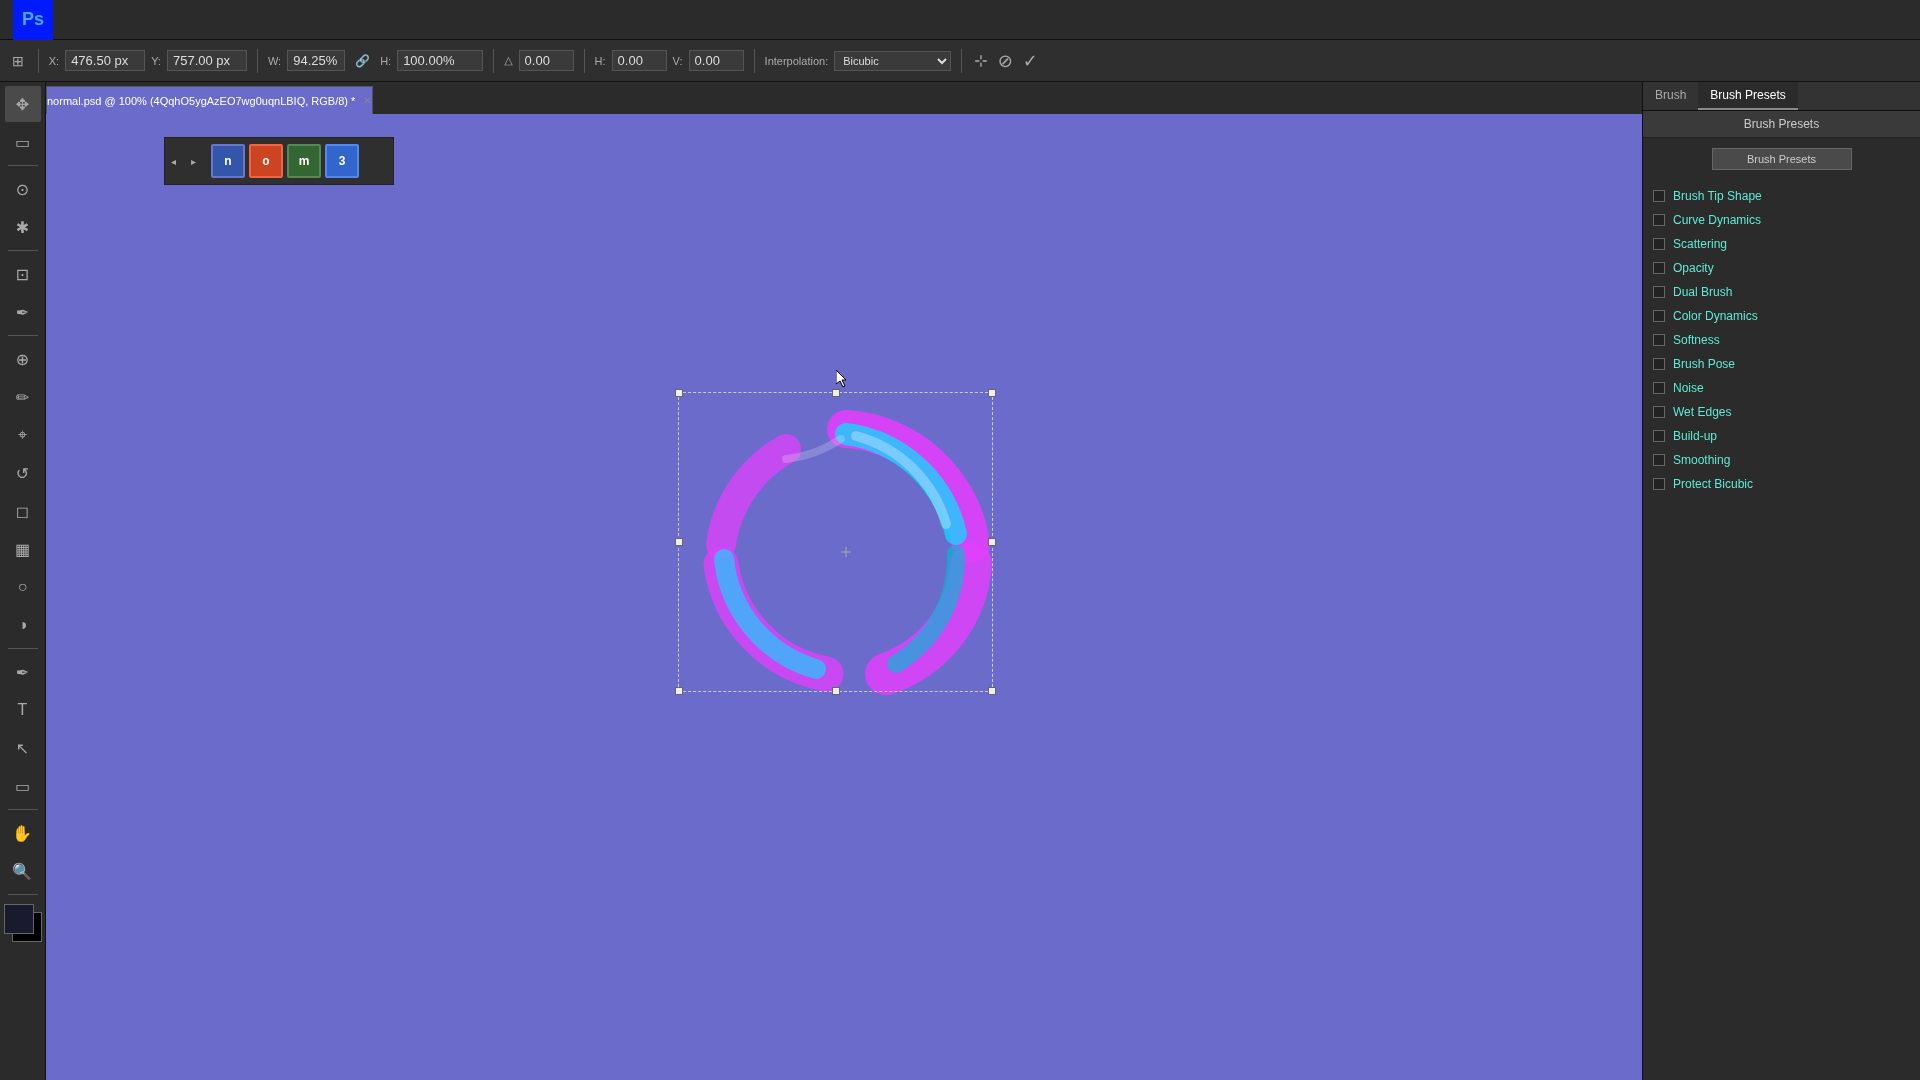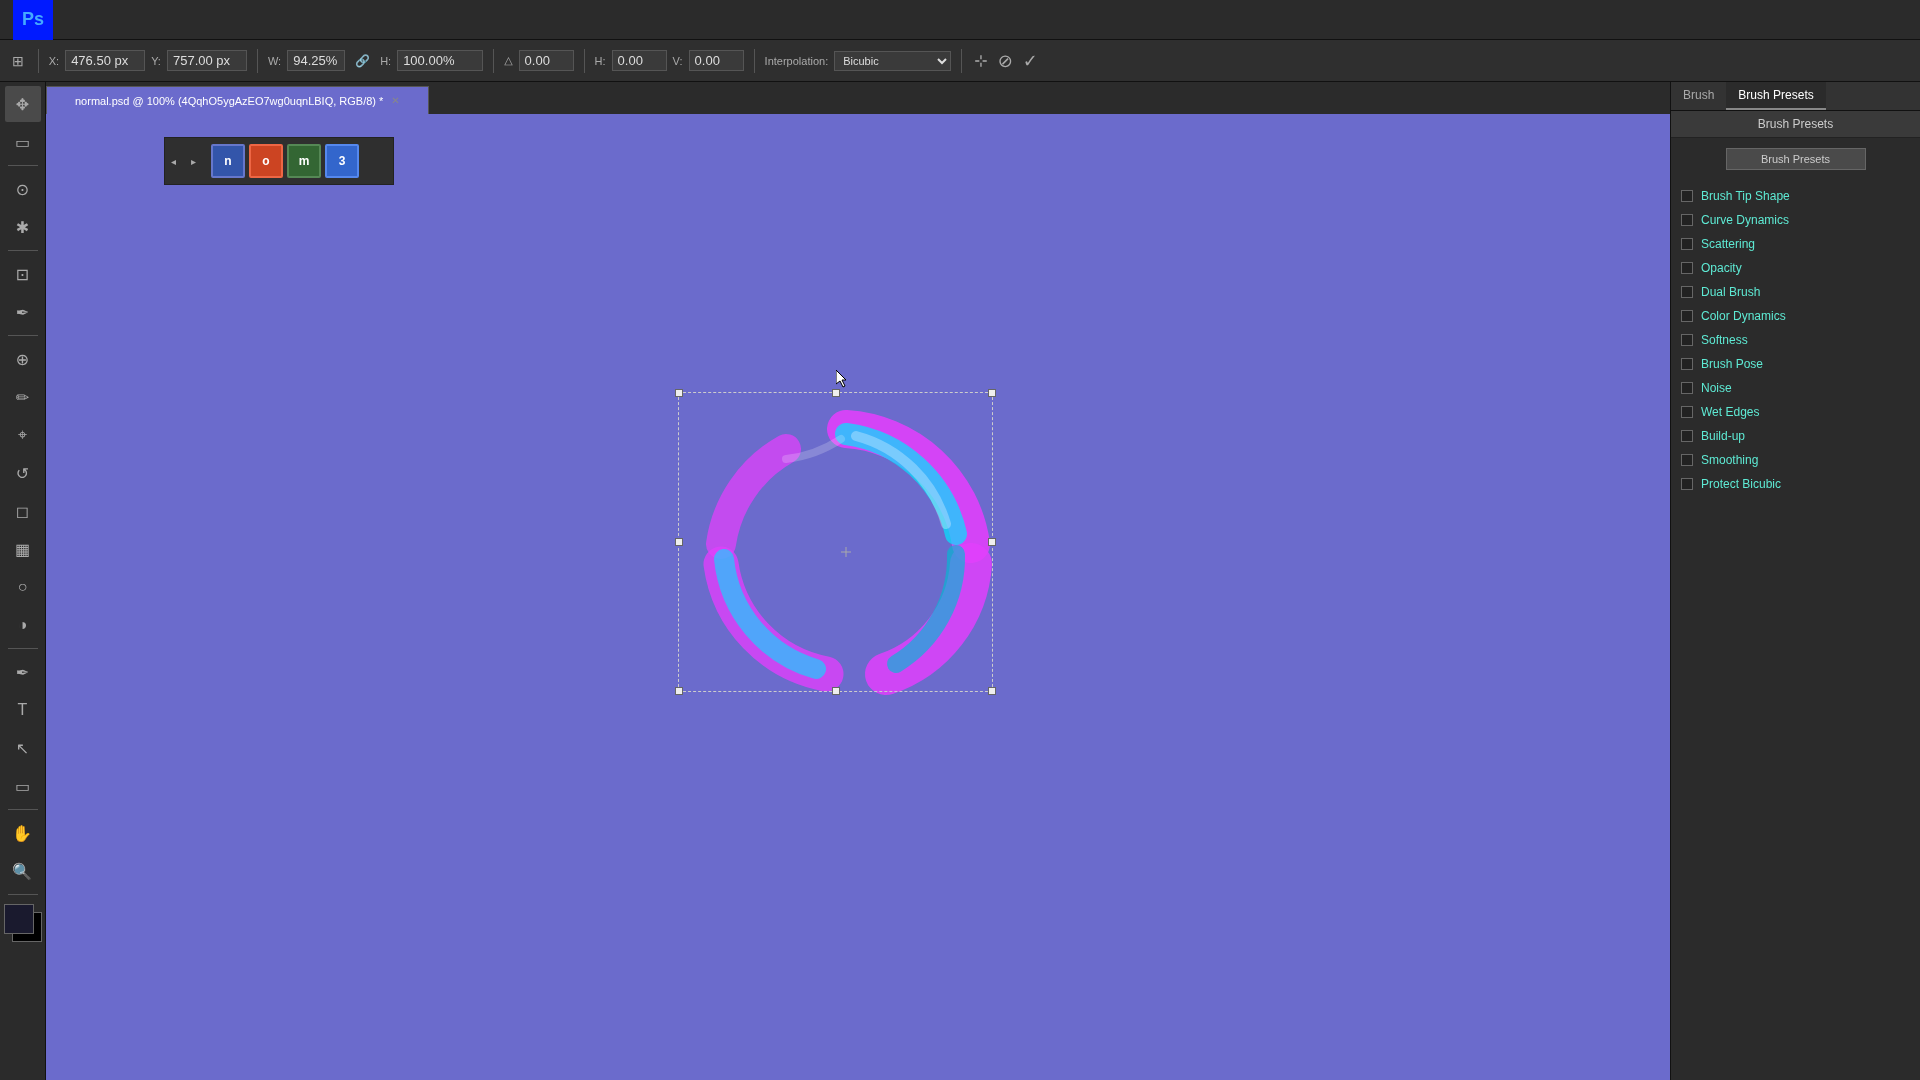--- a/index.html
+++ b/index.html
@@ -52,21 +52,21 @@
       flex: 1; background: #6b6bcc; position: relative; overflow: hidden;
     }
 
     
     #tab-bar {
       position: absolute; top: 0; left: 0; right: 0; height: 32px;
       background: #2b2b2b; display: flex; align-items: flex-end;
     }
     .tab {
       height: 28px; background: #3c3c3c; border: 1px solid #555; border-bottom: none;
-      padding: 0 28px; display: flex; align-items: center; gap: 8px; font-size: 11px; color: #ccc; cursor: pointer;
+      padding: 0 0; display: flex; align-items: center; gap: 8px; font-size: 11px; color: #ccc; cursor: pointer;
     }
     .tab.active { background: #6b6bcc; color: #fff; }
     .tab-close { color: #888; font-size: 10px; }
 
     
     #canvas-content {
       position: absolute; top: 32px; left: 0; right: 0; bottom: 0;
       background: #6b6bcc;
     }
 
@@ -120,21 +120,21 @@
       background: #2f2f2f; border: 1px solid #222; display: flex; align-items: center; padding: 4px 6px; gap: 4px;
     }
     .mini-icon-btn {
       width: 34px; height: 34px; background: #333; border: 1px solid #555;
       display: flex; align-items: center; justify-content: center; cursor: pointer; border-radius: 2px;
       font-size: 14px; color: #ddd;
     }
 
     
     #right-panel {
-      width: 250px; background: #2b2b2b; border-left: 1px solid #111;
+      width: 278px; background: #2b2b2b; border-left: 1px solid #111;
       display: flex; flex-direction: column; flex-shrink: 0;
     }
     .right-panel-tabs {
       display: flex; background: #333; border-bottom: 1px solid #111;
     }
     .right-tab { padding: 6px 12px; font-size: 12px; color: #aaa; cursor: pointer; }
     .right-tab.active { color: #fff; border-bottom: 2px solid #888; background: #2b2b2b; }
 
     .brush-presets-header {
       padding: 6px 10px; background: #3a3a3a; border-bottom: 1px solid #222;

